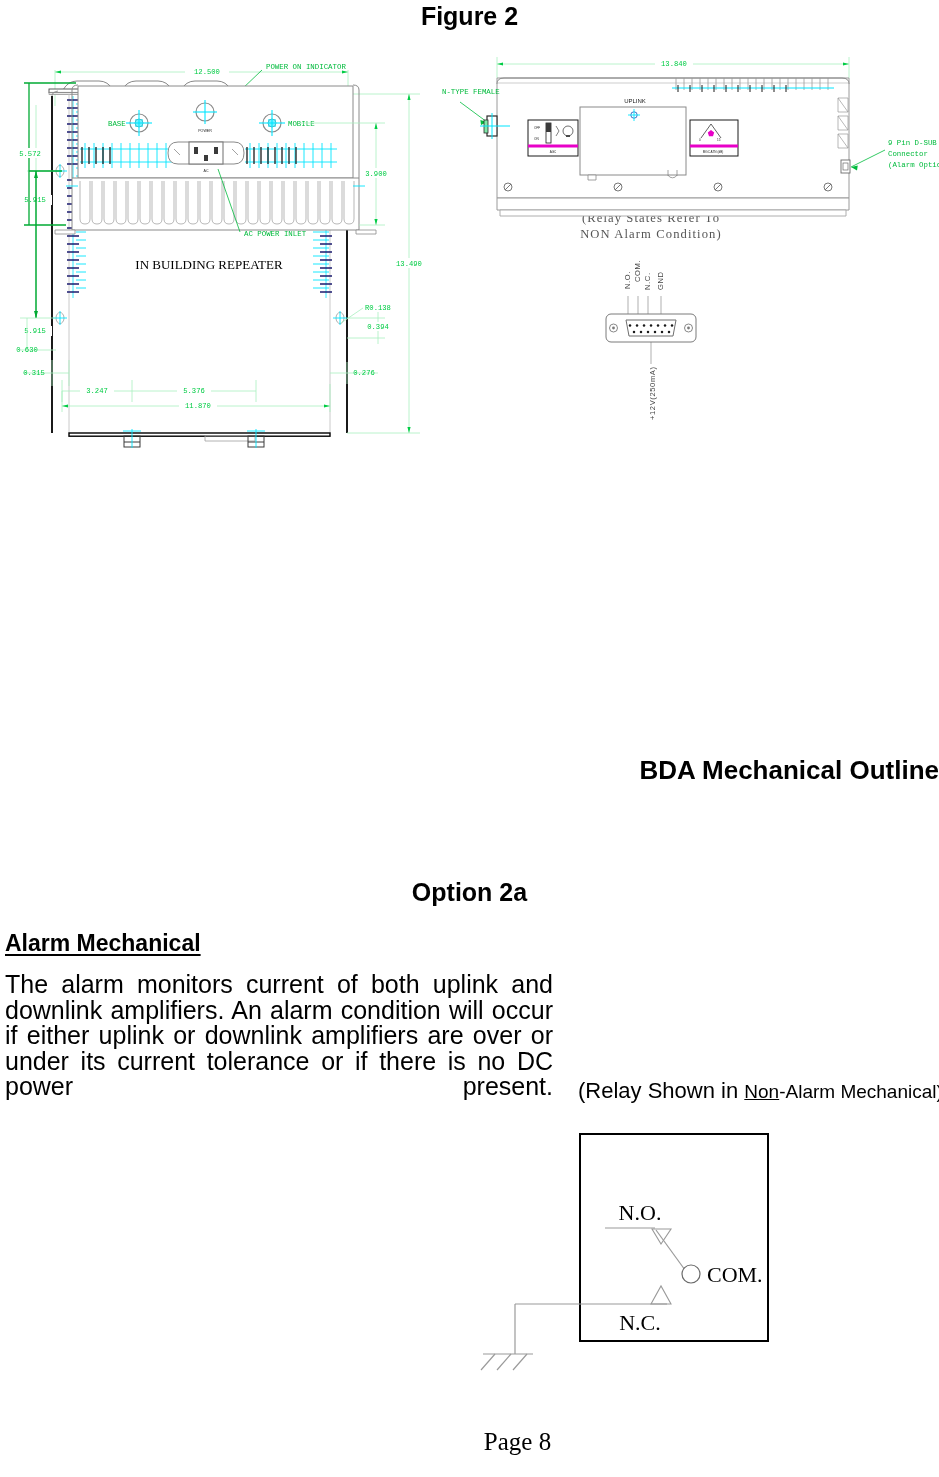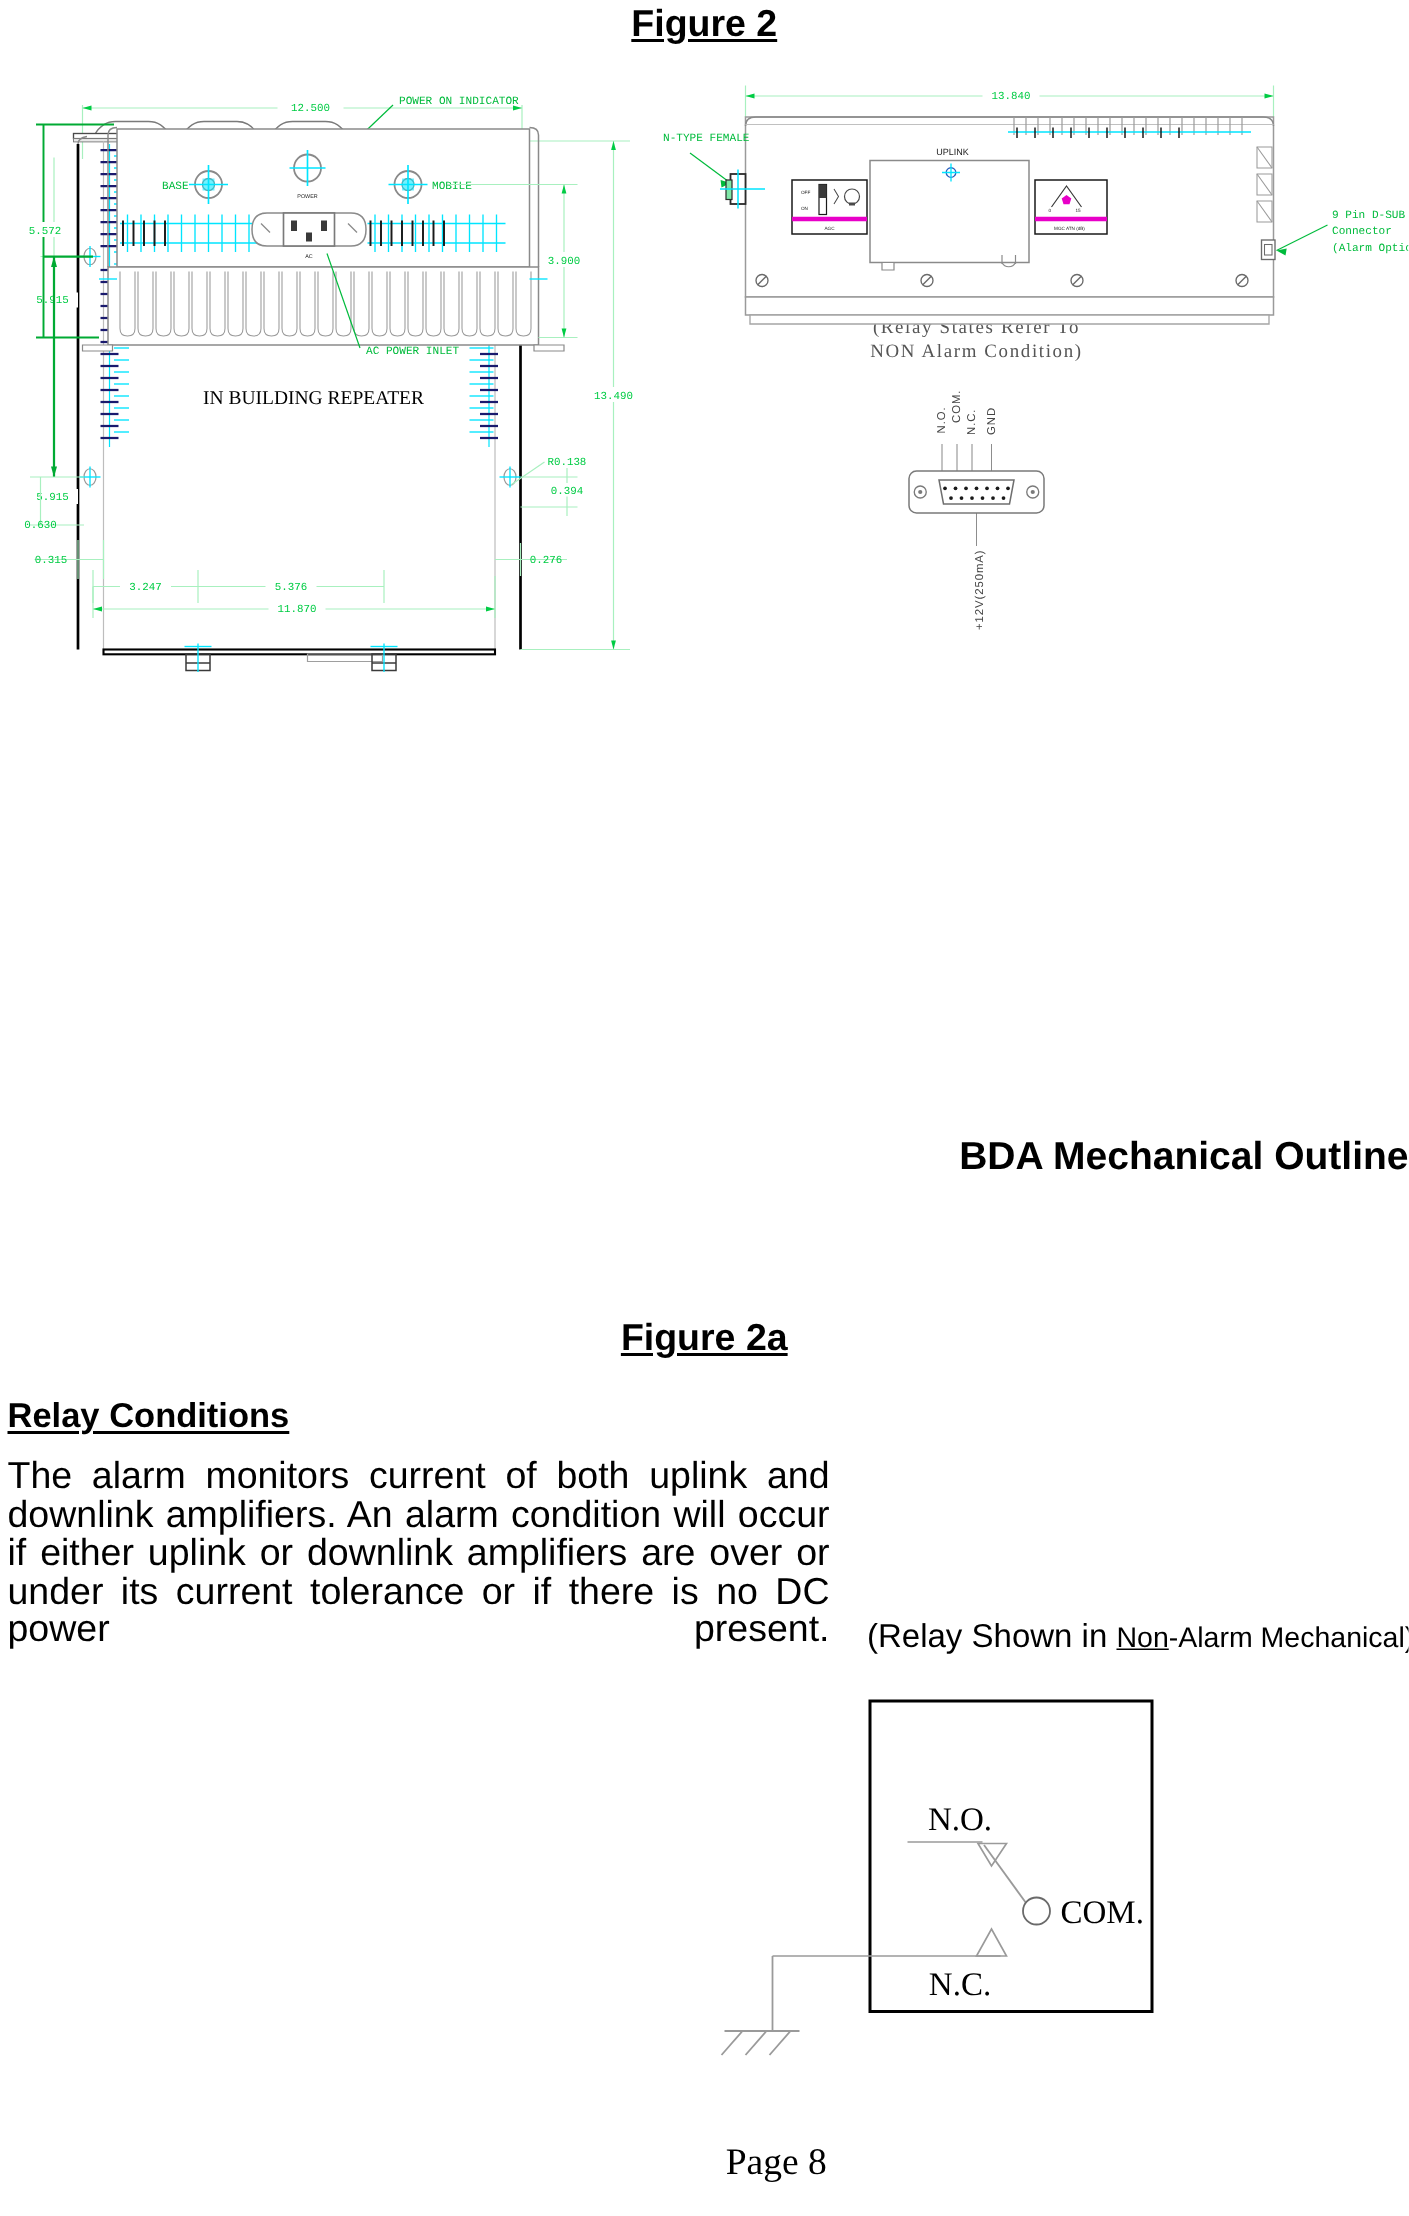--- a/index.html
+++ b/index.html
@@ -18,21 +18,20 @@
   .abs { position: absolute; }
 
   
   .fig-title {
     width: 100%;
     text-align: center;
     font-family: "Liberation Sans", sans-serif;
     font-weight: bold;
     font-size: 25px;
     letter-spacing: 0px;
-    text-decoration: underline;
   }
   #figure2-title { top: 2px; left: 0; }
   #figure2a-title { top: 878px; left: 0; }
   #bda-outline-title {
     top: 755px; left: 0; width: 100%;
     text-align: right;
     font-family: "Liberation Sans", sans-serif;
     font-weight: bold;
     font-size: 26px;
   }
@@ -761,23 +760,23 @@
     <path d="M851 117 l6.8 -1.4 l-0.8 4.8 z" fill="#00bb3c"></path>
     <text class="lead-txt" x="888" y="95">9 Pin D-SUB</text>
     <text class="lead-txt" x="888" y="106">Connector</text>
     <text class="lead-txt" x="888" y="117">(Alarm Option)</text>
   </g>
 </svg>
 </div>
 
 <div class="abs" id="bda-outline-title">BDA Mechanical Outline</div>
 
-<div class="abs fig-title" id="figure2a-title">Figure 2a</div>
-
-<div class="abs" id="alarm-heading">Relay Conditions</div>
+<div class="abs fig-title" id="figure2a-title">Option 2a</div>
+
+<div class="abs" id="alarm-heading">Alarm Mechanical</div>
 
 <div class="abs" id="alarm-paragraph">The alarm monitors current of both uplink and downlink amplifiers. An alarm condition will occur if either uplink or downlink amplifiers are over or under its current tolerance or if there is no DC power present.</div>
 
 <div class="abs" id="relay-caption">
   <span class="paren-big">(Relay Shown in </span><span class="non-underline">Non</span><span>-Alarm Mechanical)</span>
 </div>
 
 <div class="abs" id="relay-diagram">
 <svg width="420" height="250" viewBox="0 0 420 250" xmlns="http://www.w3.org/2000/svg">
 

